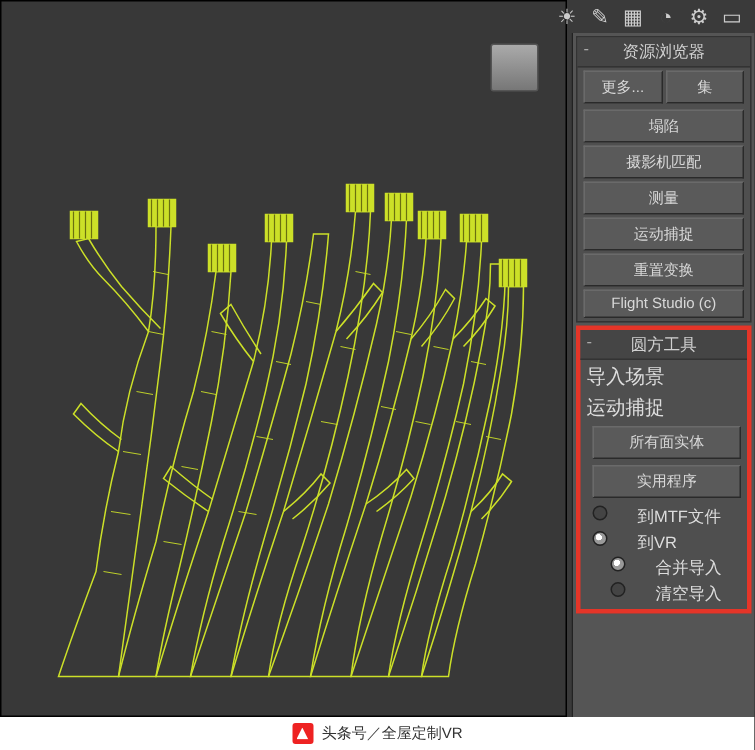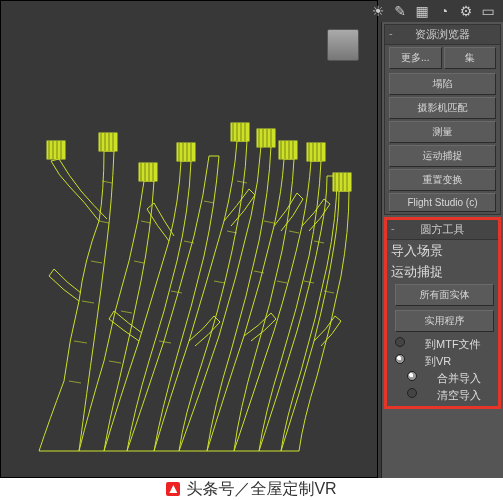--- a/index.html
+++ b/index.html
@@ -16,21 +16,21 @@
 .row{padding:2px 4px}
 .half{display:flex;gap:2px}
 .btn{background:#5a5a5a;border:1px solid #2a2a2a;border-top-color:#6a6a6a;border-left-color:#6a6a6a;color:#d8d8d8;text-align:center;padding:3px 2px;font-size:10px;cursor:pointer;flex:1}
 .btn.full{display:block;margin:2px 4px}
 .btn.wide{margin:2px 4px 4px 8px}
 .lbl{color:#ddd;padding:2px 4px 1px 4px;font-size:13px}
 .radio{display:flex;align-items:flex-start;gap:20px;padding:1px 4px 1px 8px;color:#ddd;font-size:11px}
 .radio .dot{width:10px;height:10px;border-radius:50%;border:1px solid #222;background:#444}
 .radio.on .dot{background:radial-gradient(circle at 40% 40%,#fff 0 30%,#999 32% 100%)}
 .redbox{border:3px solid #e53528;padding-bottom:2px}
-.watermark{position:absolute;left:0;right:0;bottom:0;height:22px;background:#fff;display:flex;align-items:center;justify-content:center;gap:6px;font-size:16px;color:#333}
+.watermark{position:absolute;left:0;right:0;bottom:0;height:22px;background:#fff;display:flex;align-items:center;justify-content:center;gap:6px;font-size:10px;color:#333}
 .logo{width:14px;height:14px;background:#e22;border-radius:2px;position:relative}
 .logo::after{content:"";position:absolute;left:3px;top:3px;width:8px;height:8px;background:#fff;clip-path:polygon(50% 0,100% 100%,0 100%)}
 #coral{position:absolute;left:8px;top:40px;width:360px;height:420px}
 </style>
 </head>
 <body>
 
 <div class="viewport">
   <div class="gizmo"></div>
   <svg id="coral" viewBox="0 0 360 420">

